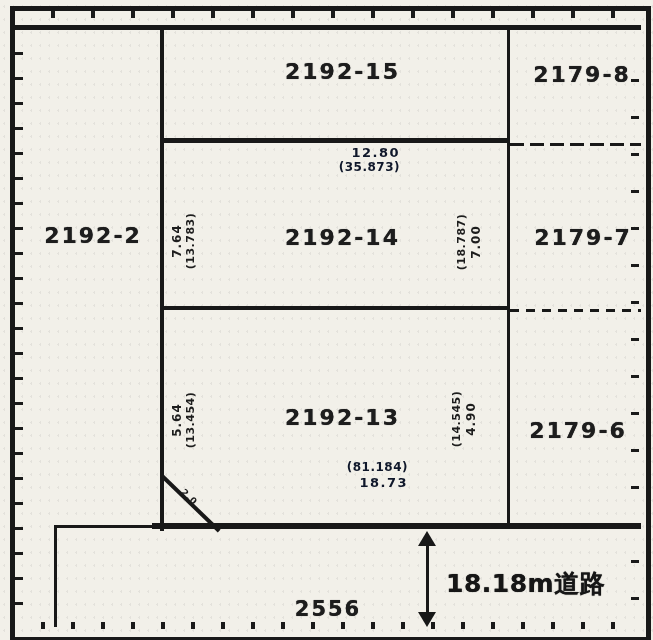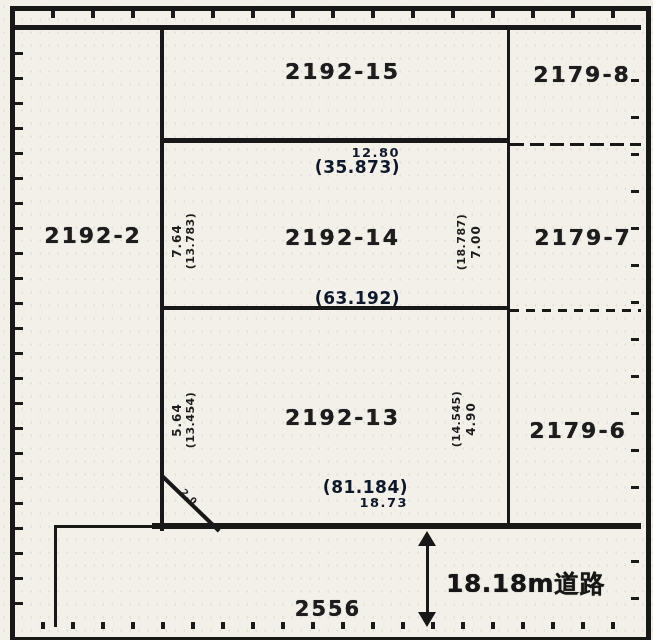--- a/index.html
+++ b/index.html
@@ -21,21 +21,21 @@
   .dashline{position:absolute;}
   .plabel{
     position:absolute;font-weight:700;font-size:22px;line-height:1.1;
     letter-spacing:2px;color:#1d1d1d;text-align:center;
     text-shadow:0 0 0.7px #1d1d1d;white-space:nowrap;
   }
   .meas{
     position:absolute;font-weight:700;font-size:13px;line-height:15px;
     letter-spacing:1.5px;color:#0f172a;text-align:right;z-index:5;white-space:nowrap;
   }
-  .meas .paren{font-size:17px;letter-spacing:0.5px;}
+  .meas .paren{font-size:12px;letter-spacing:0.5px;}
   .vtext{
     position:absolute;transform:rotate(-90deg);transform-origin:0 0;
     font-weight:700;font-size:12px;line-height:14px;letter-spacing:1px;
     color:#1d1d1d;text-align:center;z-index:5;white-space:nowrap;
   }
   .vtext .paren{font-size:11px;letter-spacing:0.5px;}
   .roadlabel{
     position:absolute;font-weight:700;font-size:25px;letter-spacing:0.5px;
     color:#161616;text-shadow:0 0 0.8px #161616;white-space:nowrap;
   }
@@ -82,23 +82,22 @@
   <div class="plabel" style="left:523px;top:226px;width:120px;">2179-7</div>
   <div class="plabel" style="left:255px;top:406px;width:175px;">2192-13</div>
   <div class="plabel" style="left:518px;top:419px;width:120px;">2179-6</div>
   <div class="plabel" style="left:283px;top:598px;width:90px;font-size:21px;">2556</div>
 
   <div class="meas" style="left:280px;top:145px;width:120px;">
     <div>12.80</div>
     <div class="paren">(35.873)</div>
   </div>
   <div class="meas" style="left:280px;top:291px;width:120px;">
-    <div class="paren">(63.192)</div>
   </div>
-  <div class="meas" style="left:278px;top:480px;width:130px;">
+  <div class="meas" style="left:278px;top:460px;width:130px;">
     <div class="paren">(81.184)</div>
     <div>18.73</div>
   </div>
 
   <div class="vtext" style="left:170px;top:296px;width:110px;">
     <div>7.64</div>
     <div class="paren">(13.783)</div>
   </div>
   <div class="vtext" style="left:455px;top:298px;width:112px;">
     <div class="paren">(18.787)</div>

